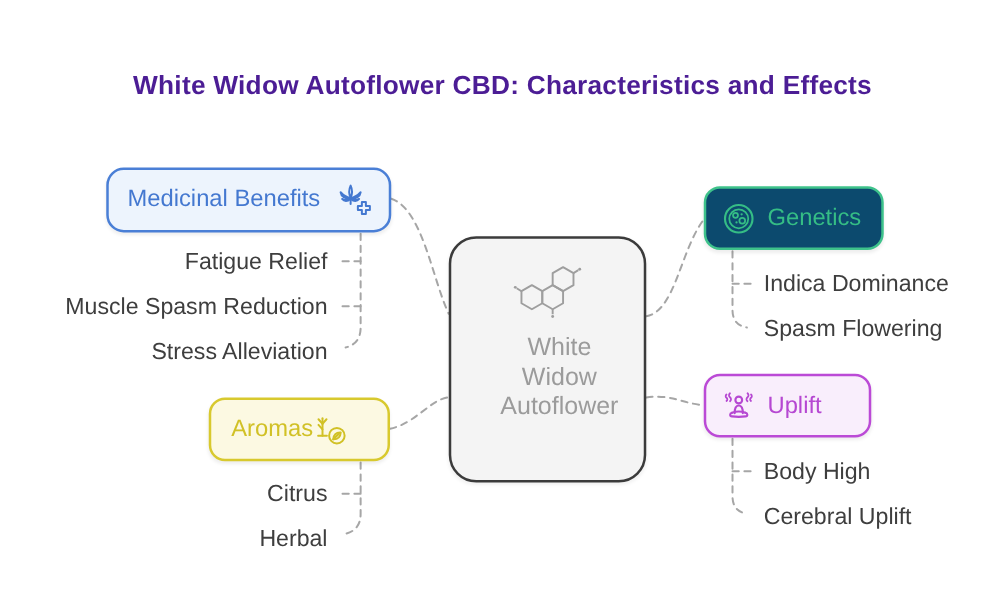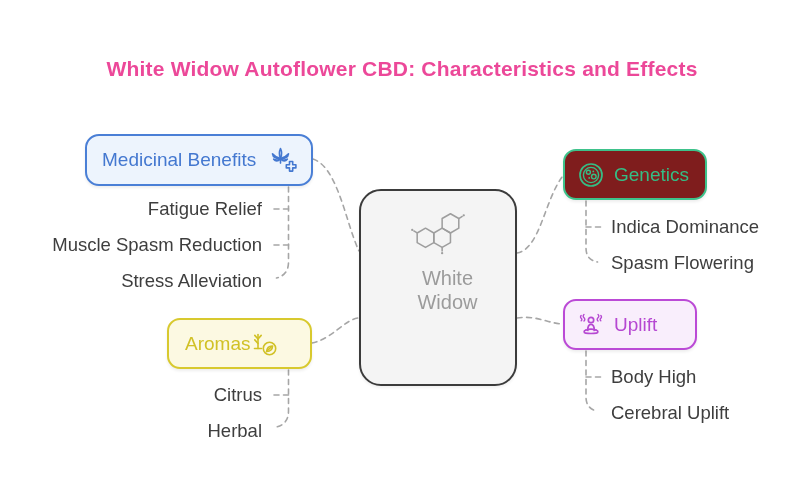--- a/index.html
+++ b/index.html
@@ -3,21 +3,21 @@
 <meta charset="utf-8">
 <style>
   * { box-sizing: border-box; }
   html, body { margin: 0; padding: 0; background: #ffffff; }
   body { width: 804px; height: 492px; font-family: "Liberation Sans", sans-serif; }
   .canvas { position: relative; width: 804px; height: 492px; background: #ffffff; overflow: hidden; }
 
   .title {
     position: absolute; top: 57px; left: 0; width: 804px;
     text-align: center; font-size: 21px; font-weight: bold;
-    color: #ec4899; letter-spacing: .2px;
+    color: #4c1d95; letter-spacing: .2px;
   }
 
   svg.connectors { position: absolute; left: 0; top: 0; }
   .dash {
     fill: none; stroke: #a6a6a6; stroke-width: 1.6;
     stroke-dasharray: 5 4.5; stroke-linecap: round;
   }
 
   .node {
     position: absolute; display: flex; align-items: center;
@@ -26,21 +26,21 @@
   .node-label { font-size: 19px; font-weight: 400; white-space: nowrap; }
   .node svg { flex: 0 0 auto; }
 
   #node-medicinal {
     left: 85px; top: 134px; width: 228px; height: 52px; border-radius: 14px;
     border-color: #4a7fd6; background: #edf4fd; color: #4478d0;
     justify-content: space-between; padding: 0 12px 0 15px;
   }
   #node-genetics {
     left: 563px; top: 149px; width: 144px; height: 51px; border-radius: 13px;
-    border-color: #3ec28b; background: #7f1d1d; color: #35bd85;
+    border-color: #3ec28b; background: #0c4a6e; color: #35bd85;
     gap: 9px; padding: 0 12px;
   }
   #node-aromas {
     left: 167px; top: 318px; width: 145px; height: 51px; border-radius: 13px;
     border-color: #d8c92e; background: #fcf9e2; color: #d1c126;
     justify-content: flex-start; padding: 0 11px 0 16px;
   }
   #node-effects {
     left: 563px; top: 299px; width: 134px; height: 51px; border-radius: 13px;
     border-color: #bb4ad6; background: #f9eefc; color: #b648d2;
@@ -163,20 +163,21 @@
         <path d="M50.62 12l4 -2.5"></path>
         <path d="M33.3 42v4.2"></path>
         <circle cx="2.2" cy="23.8" r="1.2" fill="#9e9e9e" stroke="none"></circle>
         <circle cx="55.8" cy="8.7" r="1.2" fill="#9e9e9e" stroke="none"></circle>
         <circle cx="33.3" cy="48" r="1.2" fill="#9e9e9e" stroke="none"></circle>
       </g>
     </svg>
     <div class="center-text">
       <div>White</div>
       <div>Widow</div>
+      <div>Autoflower</div>
     </div>
   </div>
 
   <div class="item ra" style="top:209px">Fatigue Relief</div>
   <div class="item ra" style="top:245px">Muscle Spasm Reduction</div>
   <div class="item ra" style="top:281px">Stress Alleviation</div>
 
   <div class="item la" style="top:227px">Indica Dominance</div>
   <div class="item la" style="top:263px">Spasm Flowering</div>
 

